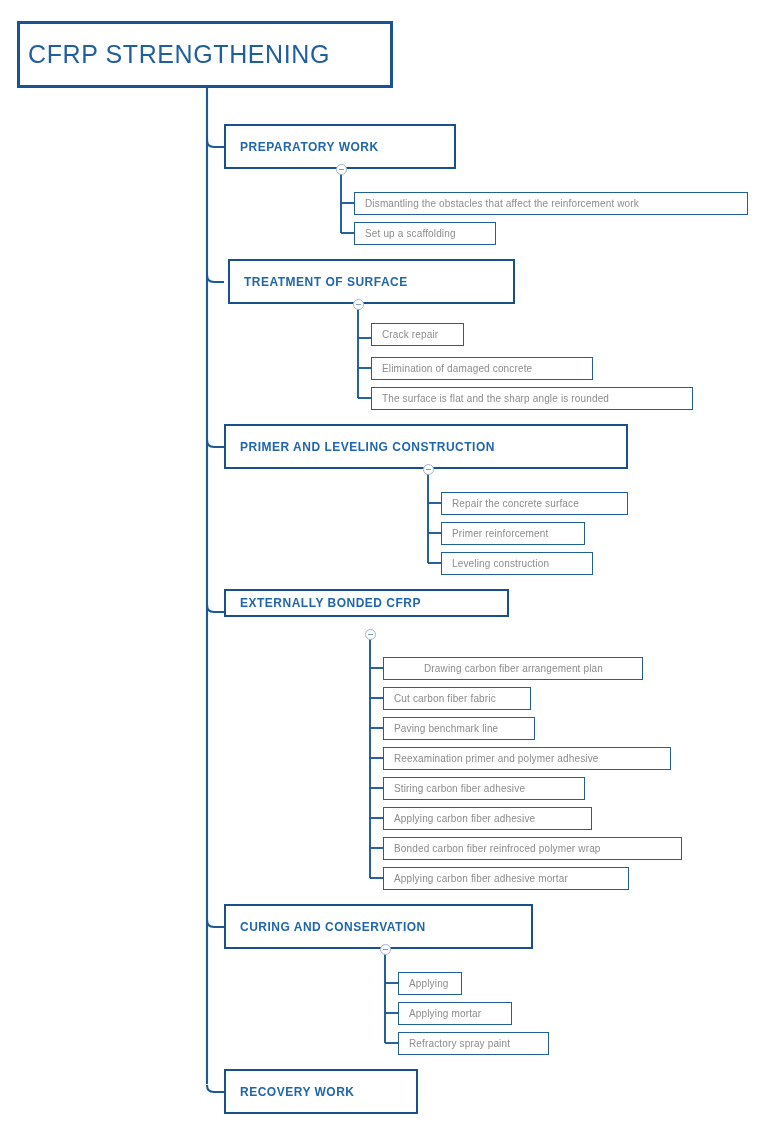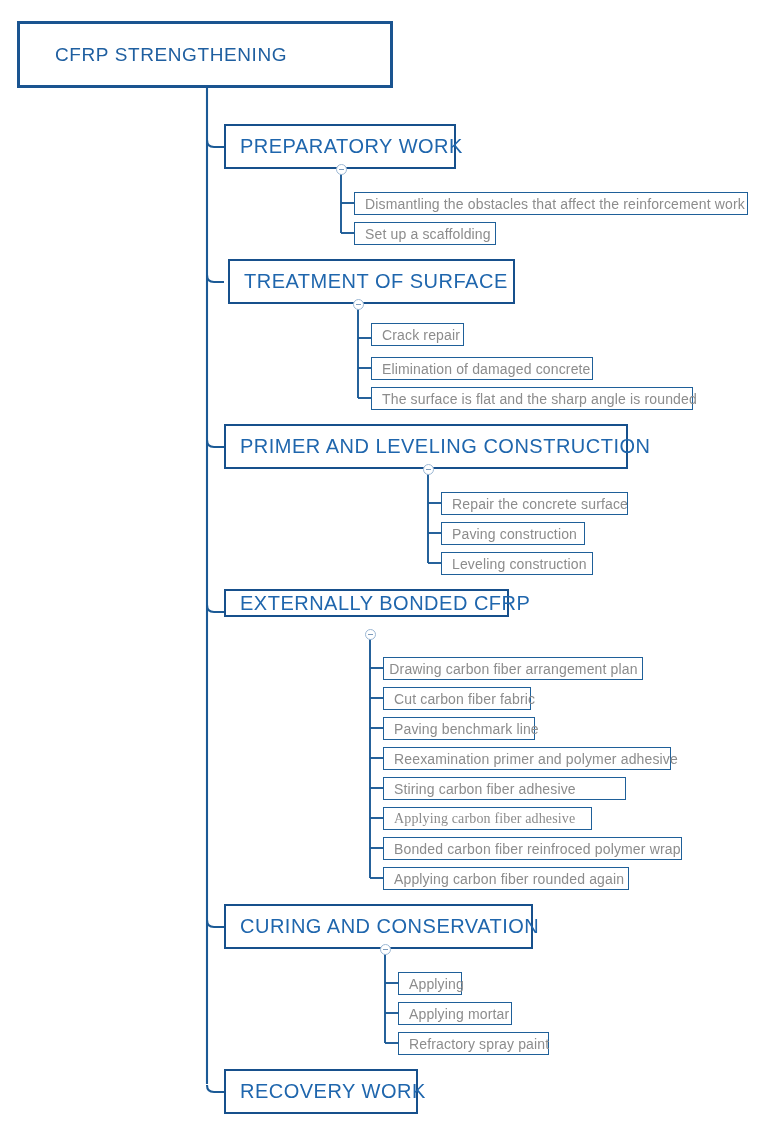--- a/index.html
+++ b/index.html
@@ -38,39 +38,39 @@
     position: absolute;
     background: #ffffff;
     display: flex;
     align-items: center;
     white-space: nowrap;
   }
 
   .node.root {
     border: 3px solid #1a5490;
     color: #1f5fa0;
-    font-size: 19px;
+    font-size: 25px;
     font-weight: 400;
     letter-spacing: 0.6px;
-    padding: 0 16px 0 35px;
+    padding: 0 16px 0 8px;
   }
 
   .node.branch {
     border: 2px solid #17508c;
     color: #1f66ad;
-    font-size: 20px;
-    font-weight: 400;
+    font-size: 12px;
+    font-weight: 700;
     letter-spacing: 0.5px;
     padding: 0 13px 0 14px;
   }
 
   .node.leaf {
     border: 1.6px solid #1f6099;
     color: #8c8c8c;
-    font-size: 14px;
+    font-size: 10px;
     font-weight: 400;
     letter-spacing: 0.15px;
     padding: 0 9px 0 10px;
   }
 
   
   .toggle {
     position: absolute;
     width: 11px;
     height: 11px;
@@ -178,21 +178,21 @@
     <span>PRIMER AND LEVELING CONSTRUCTION</span>
   </div>
   <div class="toggle" style="left:423px; top:464px;">
       <i></i>
     </div>
 
   <div class="node leaf" style="left:441px; top:492px; width:187px; height:23px;">
     <span>Repair the concrete surface</span>
   </div>
   <div class="node leaf" style="left:441px; top:522px; width:144px; height:23px;">
-    <span>Paving construction</span>
+    <span>Primer reinforcement</span>
   </div>
   <div class="node leaf" style="left:441px; top:552px; width:152px; height:23px;">
     <span>Leveling construction</span>
   </div>
 
   <div class="node branch" style="left:224px; top:589px; width:285px; height:28px;">
     <span>EXTERNALLY BONDED CFRP</span>
   </div>
   <div class="toggle" style="left:365px; top:629px;">
       <i></i>
@@ -203,31 +203,31 @@
   </div>
   <div class="node leaf" style="left:383px; top:687px; width:148px; height:23px;">
     <span>Cut carbon fiber fabric</span>
   </div>
   <div class="node leaf" style="left:383px; top:717px; width:152px; height:23px;">
     <span>Paving benchmark line</span>
   </div>
   <div class="node leaf" style="left:383px; top:747px; width:288px; height:23px;">
     <span>Reexamination primer and polymer adhesive</span>
   </div>
-  <div class="node leaf" style="left:383px; top:777px; width:243px; height:23px;">
+  <div class="node leaf" style="left:383px; top:777px; width:202px; height:23px;">
     <span>Stiring carbon fiber adhesive</span>
   </div>
-  <div class="node leaf" style="left:383px; top:807px; width:209px; height:23px;font-family:Liberation Serif, serif;">
+  <div class="node leaf" style="left:383px; top:807px; width:209px; height:23px;">
     <span>Applying carbon fiber adhesive</span>
   </div>
   <div class="node leaf" style="left:383px; top:837px; width:299px; height:23px;">
     <span>Bonded carbon fiber reinfroced polymer wrap</span>
   </div>
   <div class="node leaf" style="left:383px; top:867px; width:246px; height:23px;">
-    <span>Applying carbon fiber rounded again</span>
+    <span>Applying carbon fiber adhesive mortar</span>
   </div>
 
   <div class="node branch" style="left:224px; top:904px; width:309px; height:45px;">
     <span>CURING AND CONSERVATION</span>
   </div>
   <div class="toggle" style="left:380px; top:944px;">
       <i></i>
     </div>
 
   <div class="node leaf" style="left:398px; top:972px; width:64px; height:23px;">

